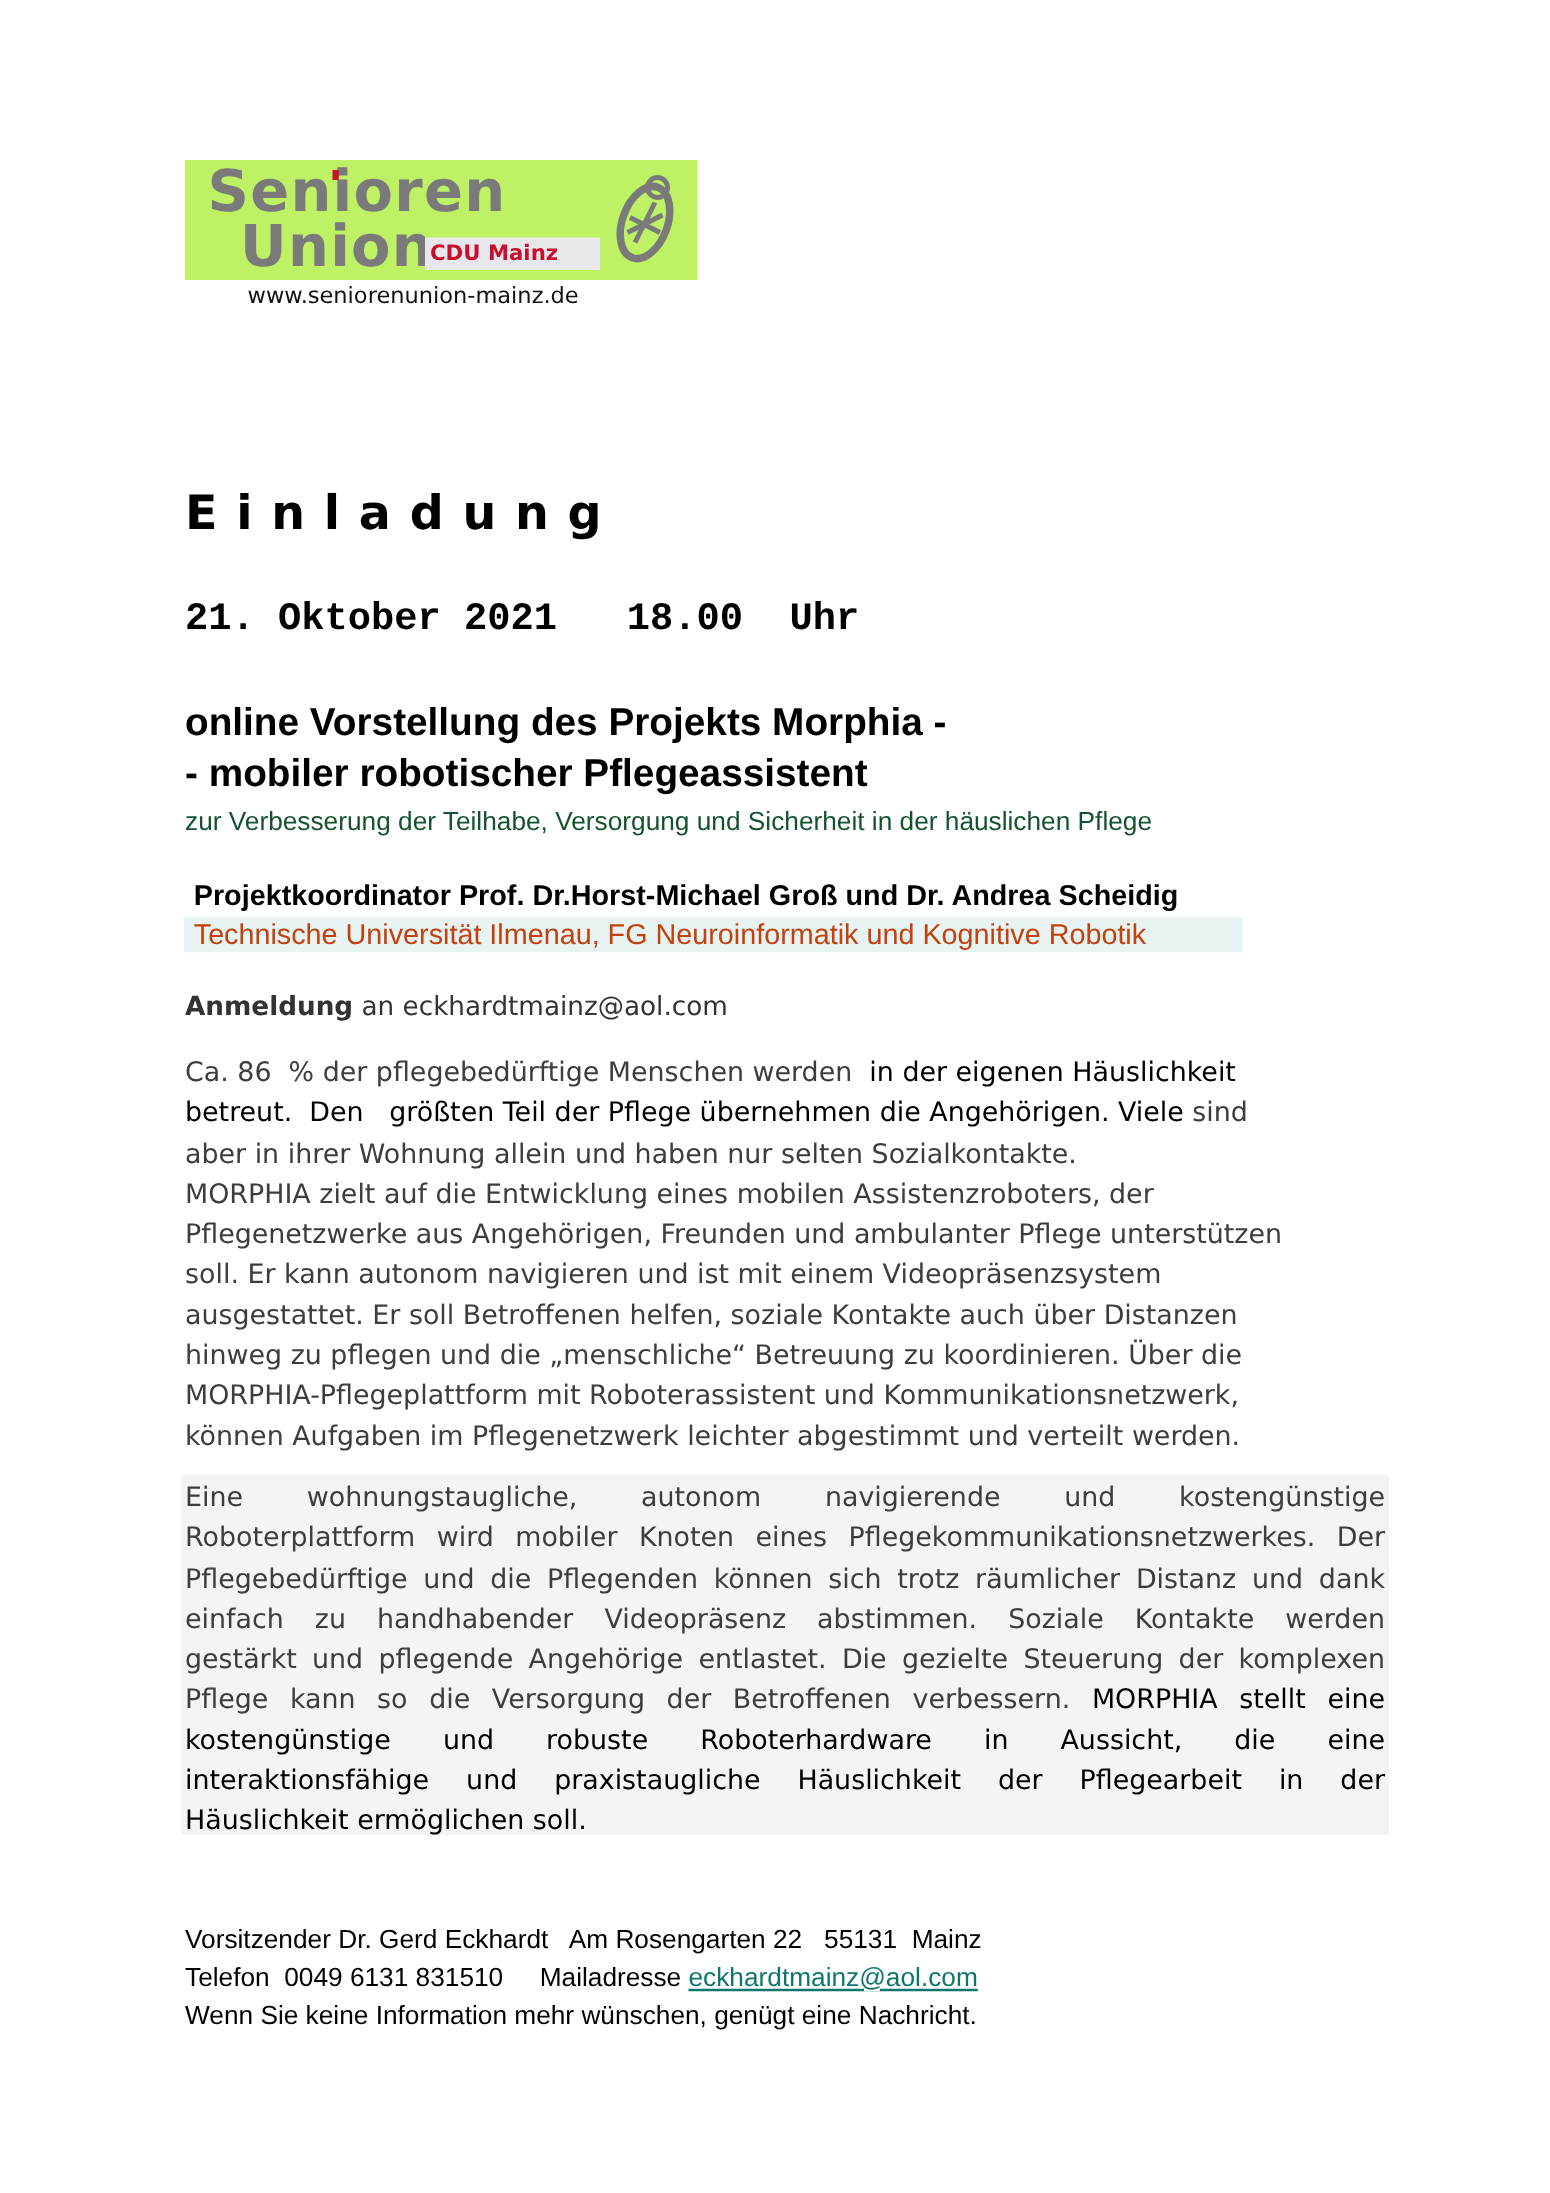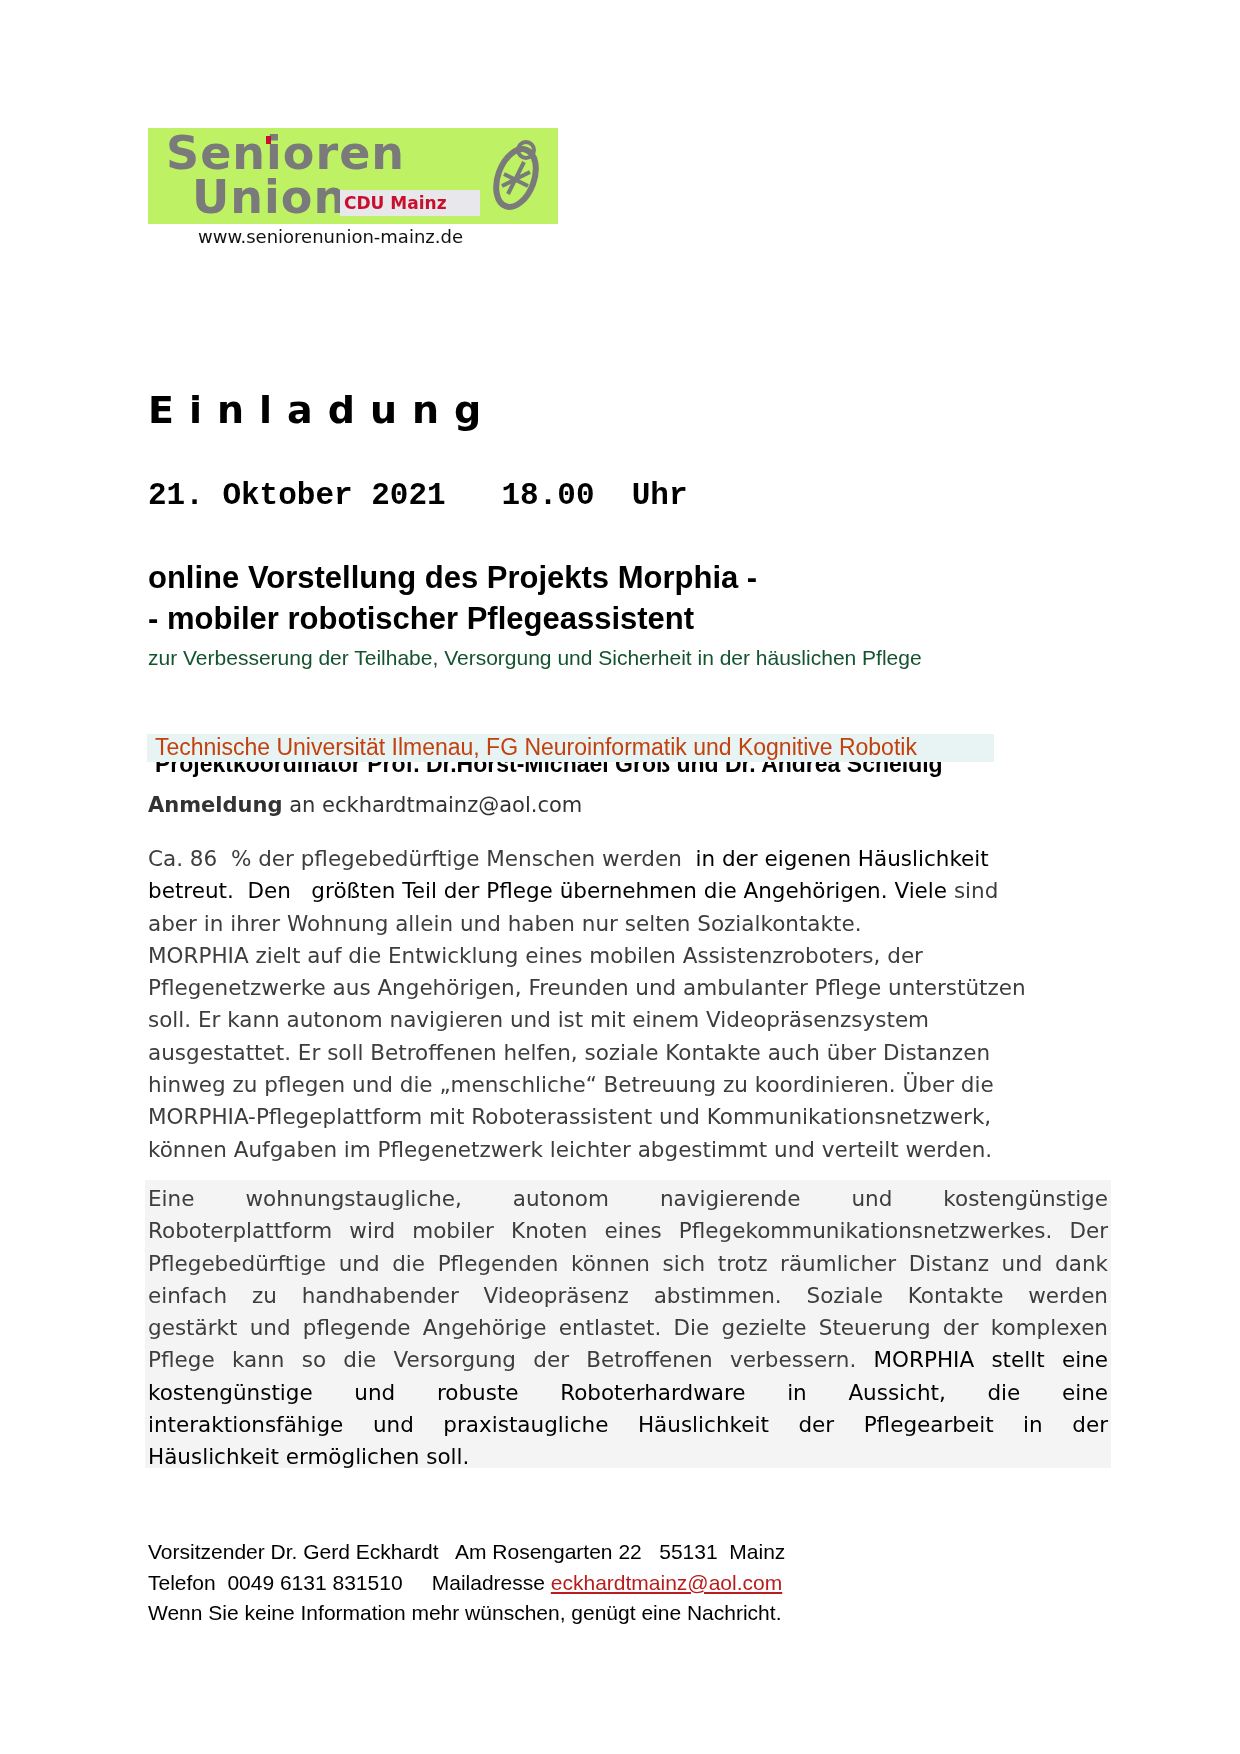--- a/index.html
+++ b/index.html
@@ -15,40 +15,40 @@
   .logo-cdu { left: 196px; top: 64px; font-family: "DejaVu Sans", sans-serif; font-weight: bold; font-size: 17px; color: #c8102e; line-height: 22px; }
   .logo-emblem { left: 338px; top: 6px; width: 60px; height: 82px; }
   .website { left: 198px; top: 226px; font-family: "DejaVu Sans", sans-serif; font-size: 18px; color: #111; }
 
   
   .einladung { left: 148px; top: 388px; font-family: "DejaVu Sans", sans-serif; font-weight: bold; font-size: 38px; letter-spacing: 15px; color: #000; }
   .date { left: 148px; top: 478px; font-family: Liberation Mono, monospace; font-weight: bold; font-size: 31px; color: #000; white-space: pre; }
   .title1 { left: 148px; top: 560px; font-family: "Liberation Sans", sans-serif; font-weight: bold; font-size: 31px; color: #000; }
   .title2 { left: 148px; top: 601px; font-family: "Liberation Sans", sans-serif; font-weight: bold; font-size: 31px; color: #000; }
   .subtitle { left: 148px; top: 646px; font-family: "Liberation Sans", sans-serif; font-size: 21px; color: #14532d; }
-  .coord { left: 155px; top: 703px; font-family: "Liberation Sans", sans-serif; font-weight: bold; font-size: 23px; color: #000; margin-top: 48px; }
+  .coord { left: 155px; top: 703px; font-family: "Liberation Sans", sans-serif; font-weight: bold; font-size: 23px; color: #000; }
   .uni-bg { left: 147px; top: 734px; width: 847px; height: 28px; background: #e8f3f4; }
   .uni { left: 155px; top: 734px; font-family: "Liberation Sans", sans-serif; font-size: 23px; color: #c2410c; }
 
   .anmeldung { left: 148px; top: 793px; font-family: "DejaVu Sans", sans-serif; font-size: 21px; color: #333; }
   .anmeldung b { color: #333; }
 
   .para1 { left: 148px; top: 843px; width: 960px; font-family: "DejaVu Sans", sans-serif; font-size: 21.5px; line-height: 32.3px; color: #3d3d3d; }
   .para1 .line { display: block; white-space: pre; }
   .para1 .dark { color: #000; }
 
   .para2-bg { left: 145px; top: 1180px; width: 966px; height: 288px; background: #f4f4f4; }
   .para2 { left: 148px; top: 1183px; width: 960px; font-family: "DejaVu Sans", sans-serif; font-size: 21.5px; line-height: 32.3px; color: #3d3d3d; }
   .para2 .line { display: block; text-align: justify; text-align-last: justify; white-space: normal; }
   .para2 .line.last { text-align-last: left; }
   .para2 .dark { color: #000; }
 
   .footer { left: 148px; top: 1537px; font-family: "Liberation Sans", sans-serif; font-size: 21px; line-height: 30.5px; color: #000; }
   .footer .line { display: block; white-space: pre; }
-  .footer a { color: #b91c1c; text-decoration: underline; }
+  .footer a { color: #0f766e; text-decoration: underline; }
 </style>
 </head>
 <body>
 
 <div class="abs logo-box">
   <div class="abs logo-senioren">Senioren</div>
   <div class="abs logo-red-bar"></div>
   <div class="abs logo-union">Union</div>
   <div class="abs logo-cdu-bg"></div>
   <div class="abs logo-cdu">CDU Mainz</div>

